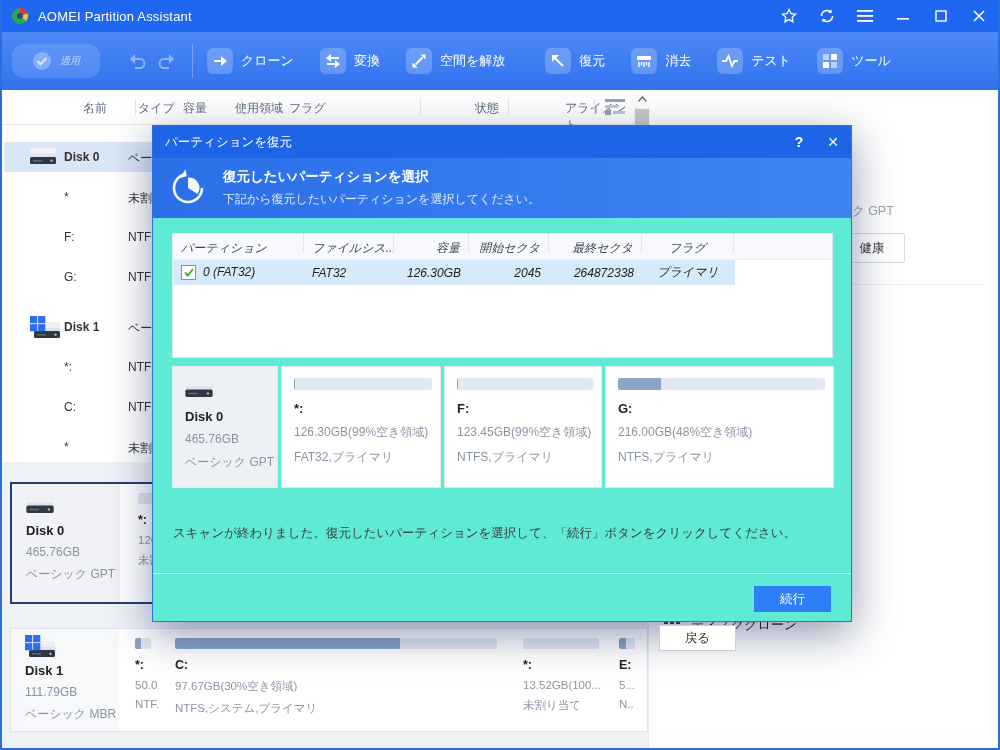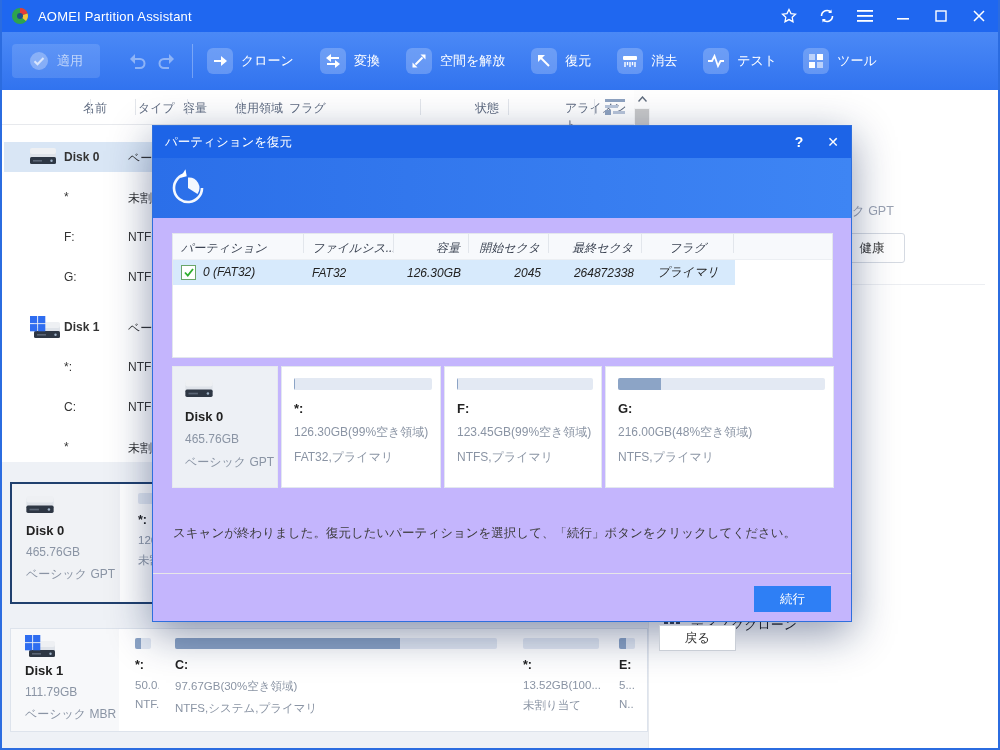--- a/index.html
+++ b/index.html
@@ -5,21 +5,21 @@
   html,body{margin:0;padding:0;}
   body{width:1000px;height:750px;overflow:hidden;font-family:"Liberation Sans","DejaVu Sans",sans-serif;}
   .window{position:relative;width:1000px;height:750px;box-sizing:border-box;border:2px solid #2b6ce0;border-top:none;background:#fff;}
   
   .titlebar{height:32px;background:#1f67f0;display:flex;align-items:center;color:#fff;padding-left:8px;}
   .titlebar .apptitle{font-size:13px;margin-left:8px;letter-spacing:.2px;}
   .tb-icons{margin-left:auto;display:flex;height:32px;}
   .tb-icon{width:38px;height:32px;display:flex;align-items:center;justify-content:center;cursor:default;}
   
   .toolbar{height:58px;background:linear-gradient(180deg,#4b89f6,#3173ef);display:flex;align-items:center;padding:0 10px;color:#fff;}
-  .apply{width:88px;height:34px;background:rgba(255,255,255,.16);border-radius:4px;display:flex;align-items:center;justify-content:center;gap:8px;color:#dfeafc;opacity:.8;font-size:13px;}
+  .apply{width:88px;height:34px;background:rgba(255,255,255,.16);border-radius:12px;display:flex;align-items:center;justify-content:center;gap:8px;color:#dfeafc;opacity:.8;font-size:10px;font-style:italic;}
   .histbtn{width:30px;height:30px;display:flex;align-items:center;justify-content:center;opacity:.55;}
   .tb-sep{width:1px;height:34px;background:rgba(255,255,255,.3);margin:0 14px 0 10px;}
   .tool-btn{display:flex;align-items:center;gap:8px;font-size:13px;margin-right:26px;white-space:nowrap;}
   .badge{width:26px;height:26px;border-radius:6px;background:rgba(255,255,255,.22);display:flex;align-items:center;justify-content:center;}
   
   .main{position:relative;height:658px;background:#fff;overflow:hidden;font-size:12px;color:#333;}
   .cols{position:absolute;top:0;left:0;width:632px;height:34px;border-bottom:1px solid #e7e9ed;color:#5f6b80;background:#fff;z-index:2;}
   .col-h{position:absolute;top:10px;margin-left:41px;}
   .colsep{position:absolute;top:9px;width:1px;height:16px;background:#e3e6eb;}
   .viewicon{position:absolute;left:603px;top:8px;width:22px;height:18px;}
@@ -46,21 +46,21 @@
   .dpanel.d1{top:166px;width:638px;height:104px;border:1px solid #dde3ec;}
   .dinfo{box-sizing:border-box;padding:10px 0 0 14px;flex:none;}
   .dinfo .dname{font-weight:bold;font-size:13px;color:#222;margin-top:8px;}
   .dinfo .dsub{color:#8a94a4;font-size:12px;margin-top:7px;white-space:nowrap;}
   .pcard{box-sizing:border-box;flex:none;padding:9px 8px 0 10px;background:#fff;overflow:hidden;}
   .pcard .bar{height:11px;background:#e3e9f3;border-radius:2px;overflow:hidden;}
   .pcard .fill{height:100%;background:#8ca4c6;}
   .pcard .plabel{font-weight:bold;font-size:12.5px;color:#222;margin-top:9px;white-space:nowrap;}
   .pcard .psub{color:#8a94a4;font-size:11.5px;margin-top:7px;white-space:nowrap;}
   
-  .dlg{position:absolute;left:150px;top:35px;width:700px;height:497px;background:#c4b5fd;border:1px solid #2f6fdd;box-sizing:border-box;box-shadow:0 12px 40px rgba(10,30,80,.45);z-index:30;}
+  .dlg{position:absolute;left:150px;top:35px;width:700px;height:497px;background:#5eead4;border:1px solid #2f6fdd;box-sizing:border-box;box-shadow:0 12px 40px rgba(10,30,80,.45);z-index:30;}
   .dlg-tb{height:32px;background:#1d64e7;display:flex;align-items:center;color:#fff;font-size:12.5px;padding:0 12px;}
   .dlg-tbicons{margin-left:auto;display:flex;gap:24px;font-size:14px;}
   .dlg-banner{height:60px;background:linear-gradient(90deg,#2b6fe9,#3e85f4);display:flex;align-items:center;color:#fff;padding:0 14px;gap:14px;}
   .dlg-banner .bh{font-size:13.5px;font-weight:bold;}
   .dlg-banner .bs{font-size:12px;color:#e2ecfd;margin-top:5px;}
   .dtable{position:absolute;left:19px;top:107px;width:661px;height:125px;border:1px solid #e3e7ed;box-sizing:border-box;background:#fff;font-style:italic;}
   .dt-head{display:flex;height:25px;background:#f7f9fc;border-bottom:1px solid #eceff3;color:#3c4453;}
   .dt-cell{box-sizing:border-box;padding:6px 8px 0 8px;font-size:12px;border-right:1px solid #e2e6ec;height:19px;white-space:nowrap;overflow:hidden;}
   .dt-row{display:flex;height:25px;background:#d7eafc;color:#222;align-items:center;width:562px;}
   .dt-rcell{box-sizing:border-box;padding:0 8px;font-size:12px;white-space:nowrap;overflow:hidden;display:flex;align-items:flex-start;}
@@ -202,21 +202,21 @@
     <div class="tool-btn">
       <span class="badge">
         <svg width="16" height="16" viewBox="0 0 16 16">
             <path d="M4.5 11.5l7-7" stroke="#fff" stroke-width="2"></path>
             <path d="M1.5 14.5v-5l5 5z" fill="#fff"></path>
             <path d="M14.5 1.5v5l-5-5z" fill="#fff"></path>
           </svg>
       </span>
       <span>空間を解放</span>
     </div>
-    <div class="tool-btn" style="">
+    <div class="tool-btn" style="margin-left:14px">
       <span class="badge">
         <svg width="16" height="16" viewBox="0 0 16 16">
             <path d="M5 5l8 8" stroke="#fff" stroke-width="2"></path>
             <path d="M2 2h7L2 9z" fill="#fff"></path>
           </svg>
       </span>
       <span>復元</span>
     </div>
     <div class="tool-btn">
       <span class="badge">
@@ -424,20 +424,24 @@
         </span>
       </div>
       <div class="dlg-banner">
         <span>
           <svg width="42" height="42" viewBox="0 0 42 42">
             <path d="M35 21 A14 14 0 1 1 17 7.6" fill="none" stroke="#fff" stroke-width="2.6" opacity=".95"></path>
             <path d="M18.5 2.2l1.2 7-6.8 1.8z" fill="#fff"></path>
             <path d="M21 21 V10.5 A10.5 10.5 0 0 1 30.5 27 Z" fill="#fff" opacity=".95"></path>
           </svg>
         </span>
+        <span>
+          <div class="bh">復元したいパーティションを選択</div>
+          <div class="bs">下記から復元したいパーティションを選択してください。</div>
+        </span>
       </div>
 
       <div class="dtable">
         <div class="dt-head">
           <span class="dt-cell" style="width:131px">パーティション</span>
           <span class="dt-cell" style="width:90px">ファイルシス...</span>
           <span class="dt-cell num" style="width:75px;text-align:right">容量</span>
           <span class="dt-cell num" style="width:80px;text-align:right">開始セクタ</span>
           <span class="dt-cell num" style="width:93px;text-align:right">最終セクタ</span>
           <span class="dt-cell ctr" style="width:92px;text-align:center">フラグ</span>

